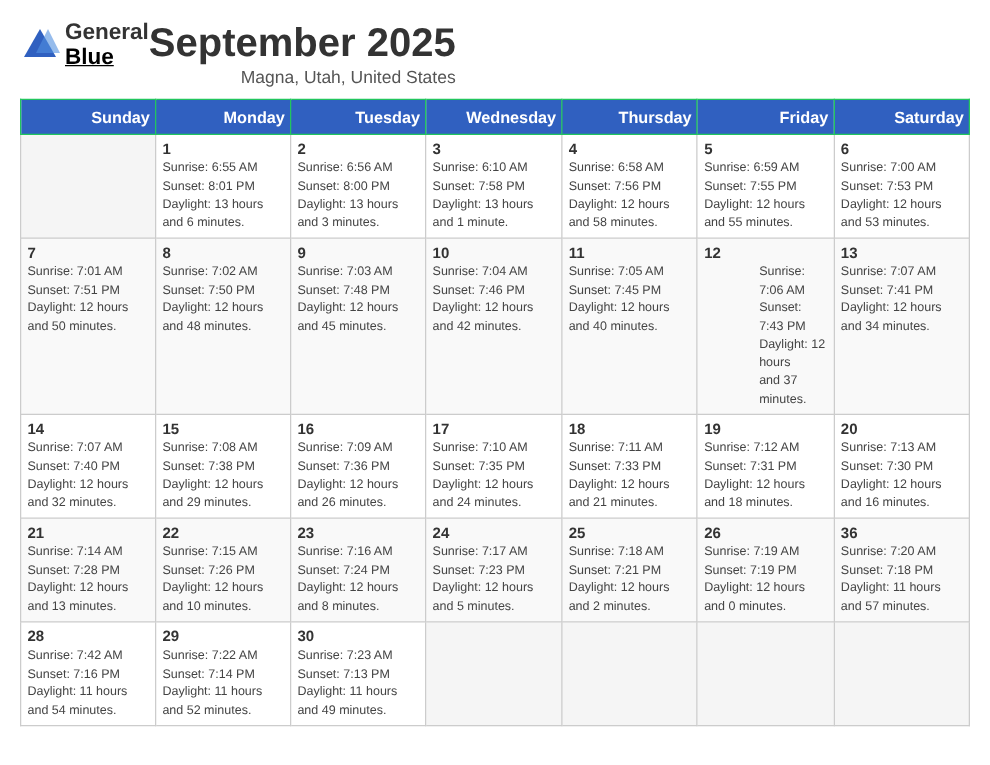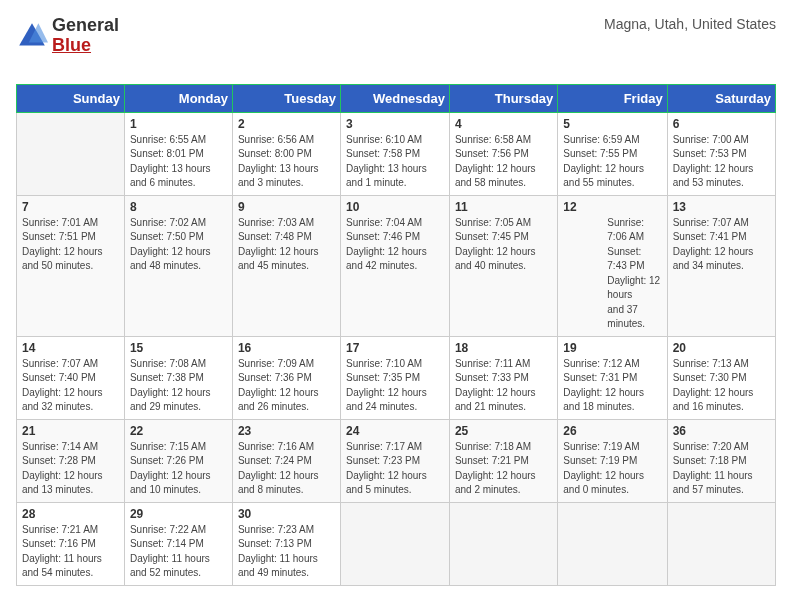--- a/index.html
+++ b/index.html
@@ -5,36 +5,35 @@
     * { box-sizing: border-box; margin: 0; padding: 0; }
     body {
       font-family: Arial, sans-serif;
       background: #fff;
       width: 792px;
       min-height: 612px;
       padding: 16px;
     }
     .header {
       display: flex;
-      justify-content: space-between;
       align-items: flex-start;
-      margin-bottom: 28px;
+      margin-bottom: 10px;
     }
     .logo {
       display: flex;
       align-items: center;
       gap: 4px;
     }
     .logo-text {
       font-size: 18px;
       font-weight: bold;
       line-height: 1.1;
     }
     .logo-general { color: #333; }
-    .logo-blue { color: #b91c1c; text-decoration: underline; }
+    .logo-blue { color: #000000; text-decoration: underline; }
     .logo-icon {
       width: 32px;
       height: 32px;
     }
     .title-block {
       text-align: right;
     }
     .month-title {
       font-size: 32px;
       font-weight: bold;
@@ -94,20 +93,21 @@
     <svg class="logo-icon" viewBox="0 0 40 40">
       <polygon points="20,4 36,32 4,32" fill="#3060c0"></polygon>
       <polygon points="28,4 40,28 16,28" fill="#5090e0" opacity="0.6"></polygon>
     </svg>
     <div class="logo-text">
       <div class="logo-general">General</div>
       <div class="logo-blue">Blue</div>
     </div>
   </div>
   <div class="title-block">
+    <div class="month-title">September 2025</div>
     <div class="location">Magna, Utah, United States</div>
   </div>
 </div>
 
 <table>
   <thead>
     <tr>
     <th>Sunday</th>
         <th>Monday</th>
         <th>Tuesday</th>
@@ -312,21 +312,21 @@
           <span class="day-num">36</span>
           <div class="cell-content" style="white-space: pre-line;">Sunrise: 7:20 AM
 Sunset: 7:18 PM
 Daylight: 11 hours
 and 57 minutes.</div>
         </td>
       </tr>
       <tr>
         <td>
           <span class="day-num">28</span>
-          <div class="cell-content" style="white-space: pre-line;">Sunrise: 7:21 AM
+          <div class="cell-content" style="white-space: pre-line;">Sunrise: 7:42 AM
 Sunset: 7:16 PM
 Daylight: 11 hours
 and 54 minutes.</div>
         </td>
         <td>
           <span class="day-num">29</span>
           <div class="cell-content" style="white-space: pre-line;">Sunrise: 7:22 AM
 Sunset: 7:14 PM
 Daylight: 11 hours
 and 52 minutes.</div>

